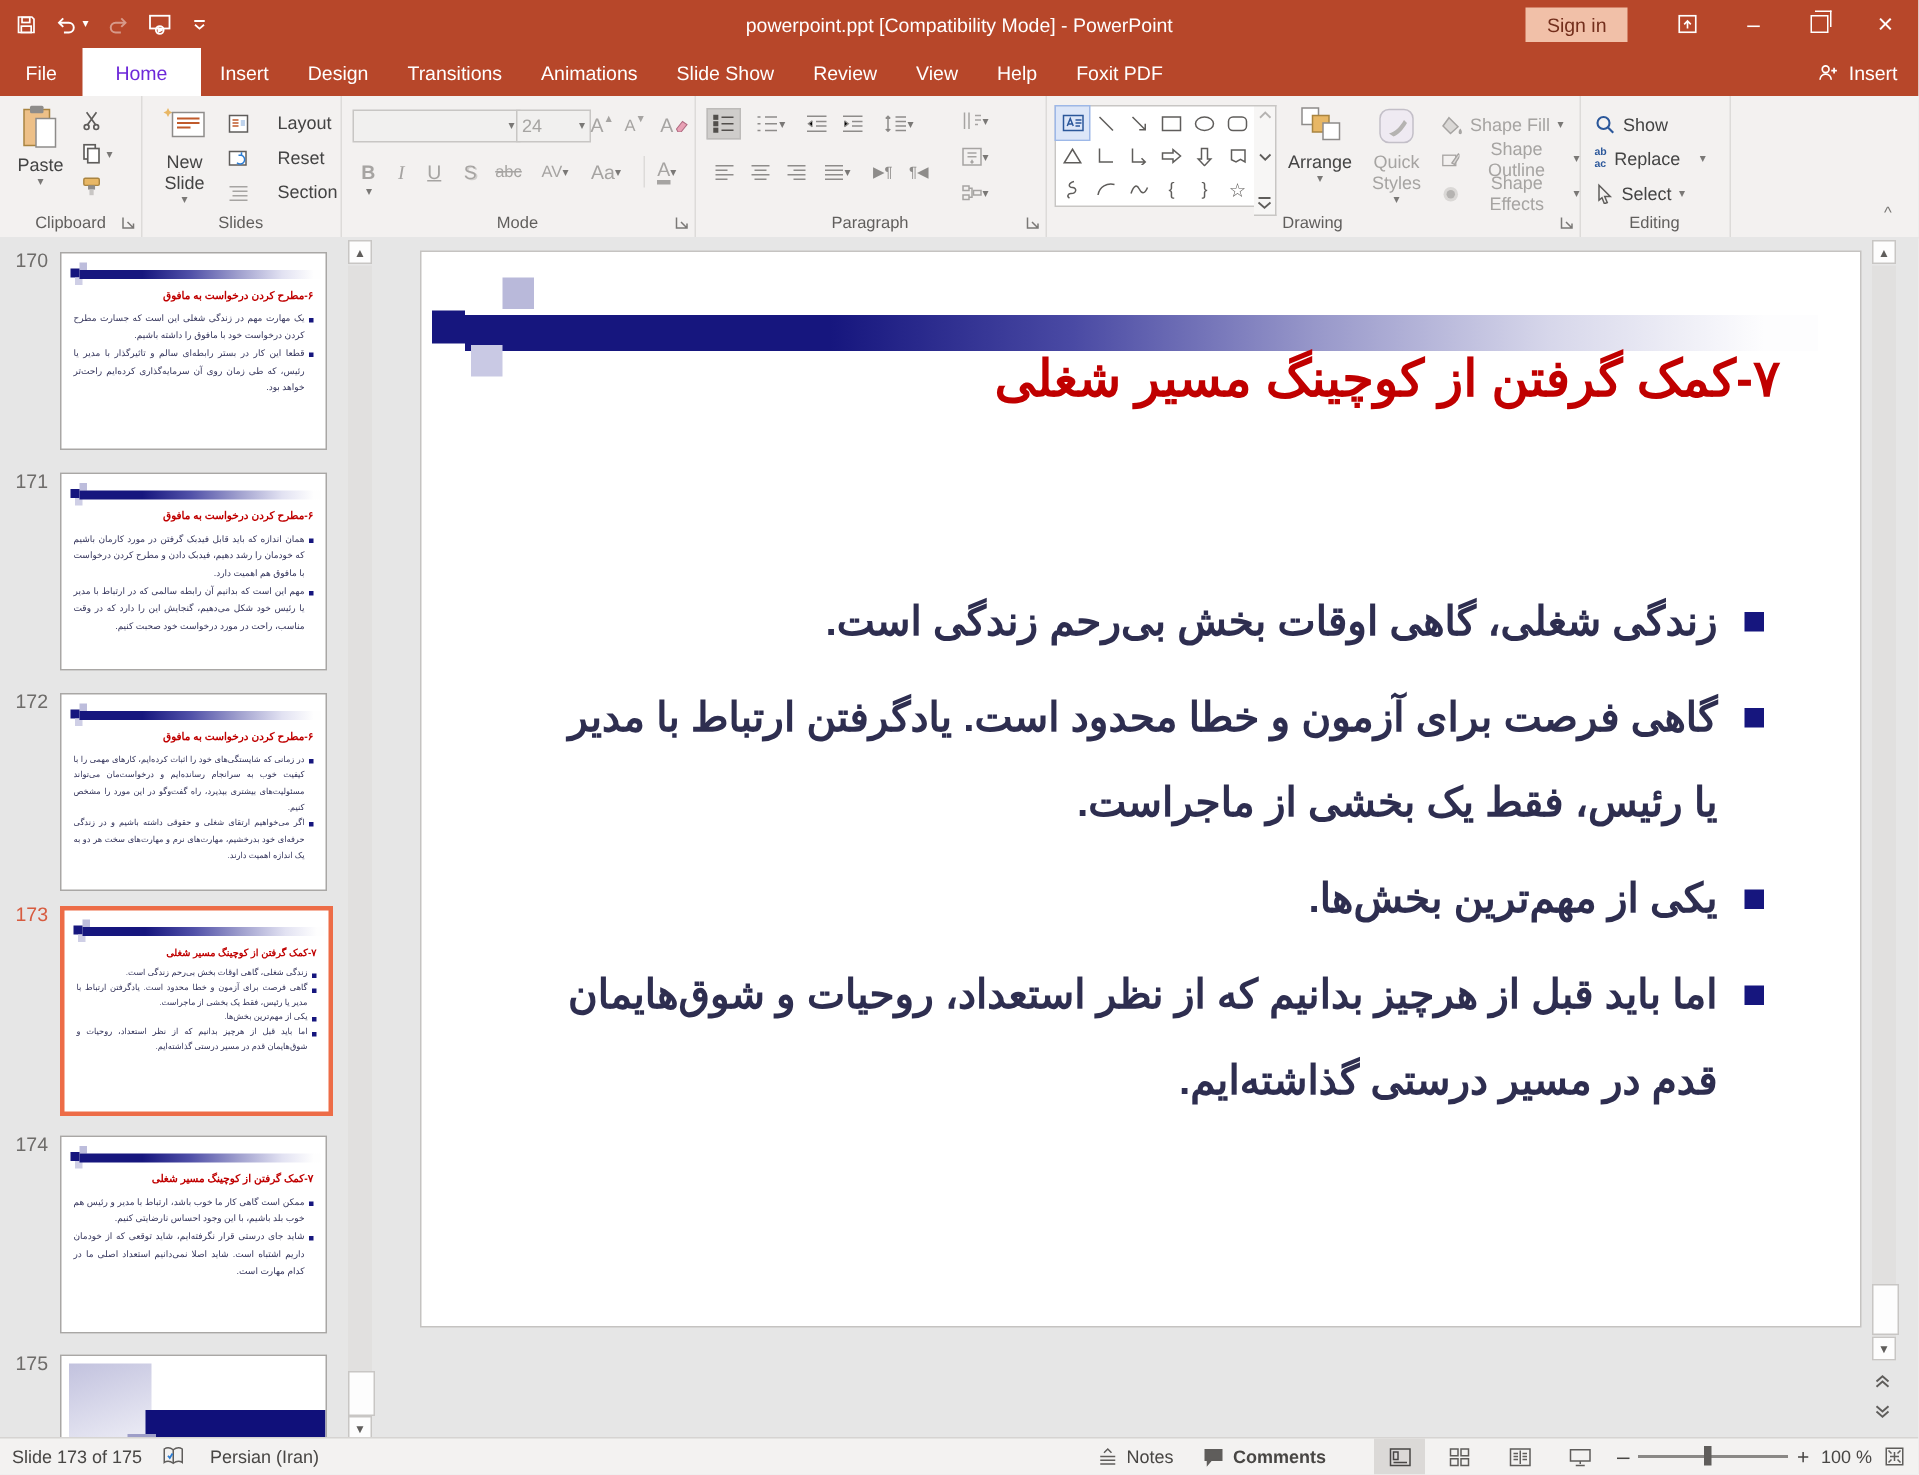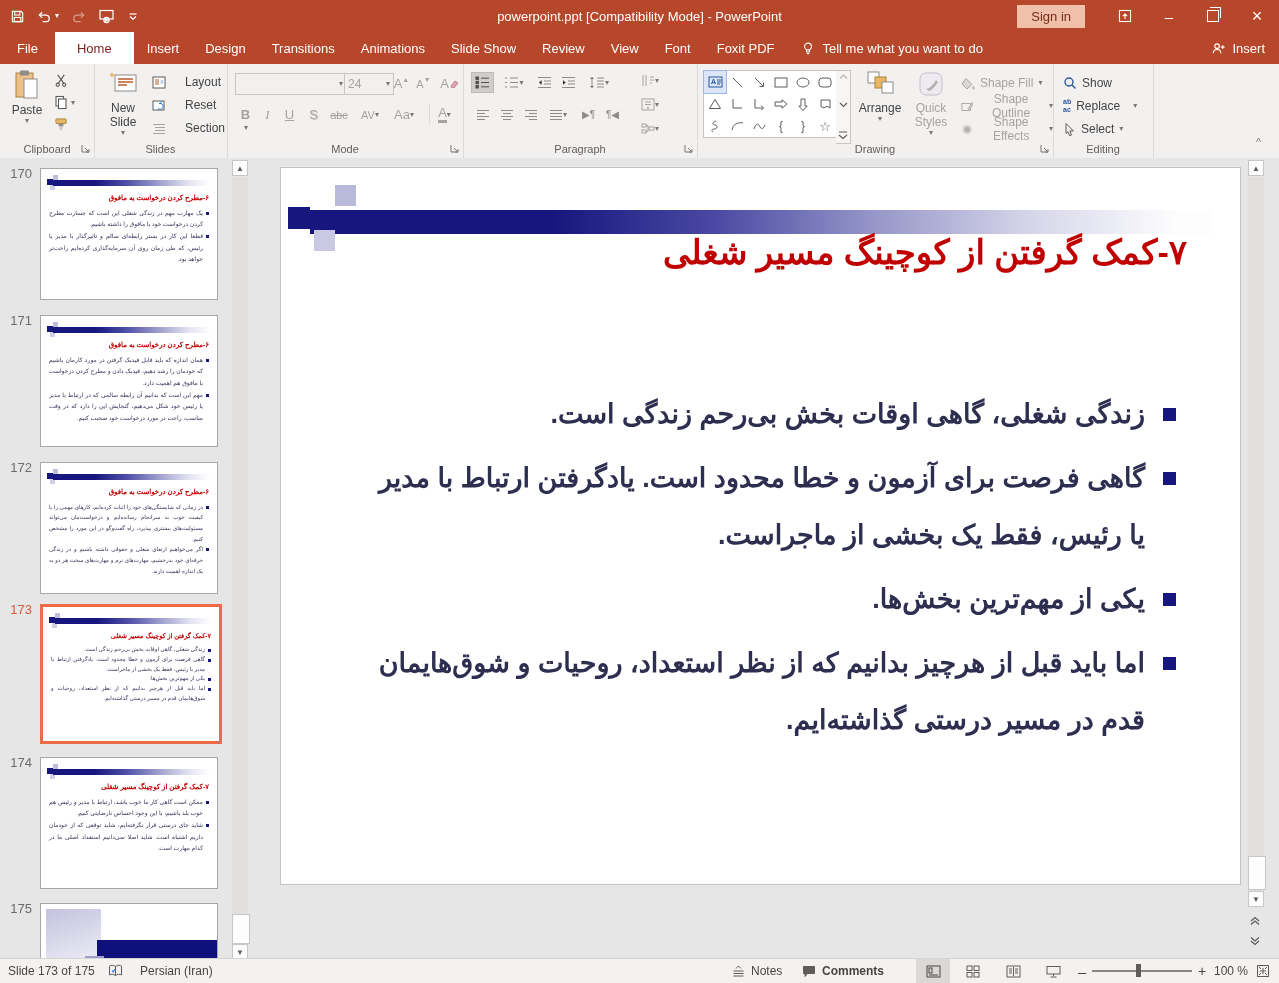--- a/index.html
+++ b/index.html
@@ -17,21 +17,21 @@
     font-size:13px;color:#fff;pointer-events:none;}
   .tb-right{position:absolute;right:0;top:0;height:32px;display:flex;align-items:center;}
   .signin{background:#F1C0A8;color:#732E1C;font-size:13px;padding:4px 14px;margin-right:18px;}
   .winbtn{width:44px;height:32px;display:flex;align-items:center;justify-content:center;color:#fff;font-size:15px;}
   .restore-glyph{width:10px;height:10px;border:1px solid #fff;position:relative;}
   .restore-glyph:before{content:"";position:absolute;left:2px;top:-4px;width:10px;height:10px;border:1px solid #fff;border-left:none;border-bottom:none;}
 
   
   .tabrow{position:absolute;left:0;top:32px;width:1279px;height:32px;background:#B7472A;display:flex;align-items:stretch;color:#fff;font-size:13px;}
   .tab{display:flex;align-items:center;padding:0 13px;}
-  .tab.active{background:#fff;color:#7f1d1d;}
+  .tab.active{background:#fff;color:#6d28d9;}
   .tellme{display:flex;align-items:center;gap:7px;padding:0 14px;}
   .share{position:absolute;right:14px;top:32px;height:32px;display:flex;align-items:center;gap:6px;color:#fff;font-size:13px;}
 
   
   .ribbon{position:absolute;left:0;top:64px;width:1279px;height:94px;background:#F3F1F0;border-bottom:1px solid #D2D0CE;font-size:12px;color:#444;}
   .rgroup{position:absolute;top:0;height:94px;border-right:1px solid #DDDBD9;}
   .glabel{position:absolute;bottom:3px;left:0;right:0;text-align:center;font-size:11px;color:#605E5C;}
   .launcher{position:absolute;right:3px;bottom:4px;width:11px;height:11px;color:#7A7876;}
   .bigbtn{position:absolute;display:flex;flex-direction:column;align-items:center;width:46px;}
   .biglab{font-size:12px;color:#444;line-height:14px;text-align:center;margin-top:2px;}
@@ -166,29 +166,22 @@
 <div class="tabrow">
   <div class="tab" style="padding:0 17px;">File</div>
   <div class="tab active" style="padding:0 22px;">Home</div>
   <div class="tab">Insert</div>
   <div class="tab">Design</div>
   <div class="tab">Transitions</div>
   <div class="tab">Animations</div>
   <div class="tab">Slide Show</div>
   <div class="tab">Review</div>
   <div class="tab">View</div>
-  <div class="tab">Font</div>
+  <div class="tab">Help</div>
   <div class="tab">Foxit PDF</div>
-  <div class="tellme">
-    <svg width="14" height="15" viewBox="0 0 14 15" fill="none" stroke="#fff" stroke-width="1.1">
-      <circle cx="7" cy="5.5" r="3.4"></circle>
-        <path d="M5.6 8.8v2.2h2.8V8.8M5.9 12.6h2.2"></path>
-    </svg>
-    <span>Tell me what you want to do</span>
-  </div>
 </div>
 <div class="share">
   <svg width="15" height="15" viewBox="0 0 16 16" fill="none" stroke="#fff" stroke-width="1.2">
     <circle cx="6.5" cy="5.5" r="2.4"></circle>
       <path d="M2.5 13c0-2.3 1.8-4 4-4s4 1.7 4 4"></path>
       <path d="M12.5 4.5v4M10.5 6.5h4"></path>
   </svg>
   <span>Insert</span>
 </div>
 

